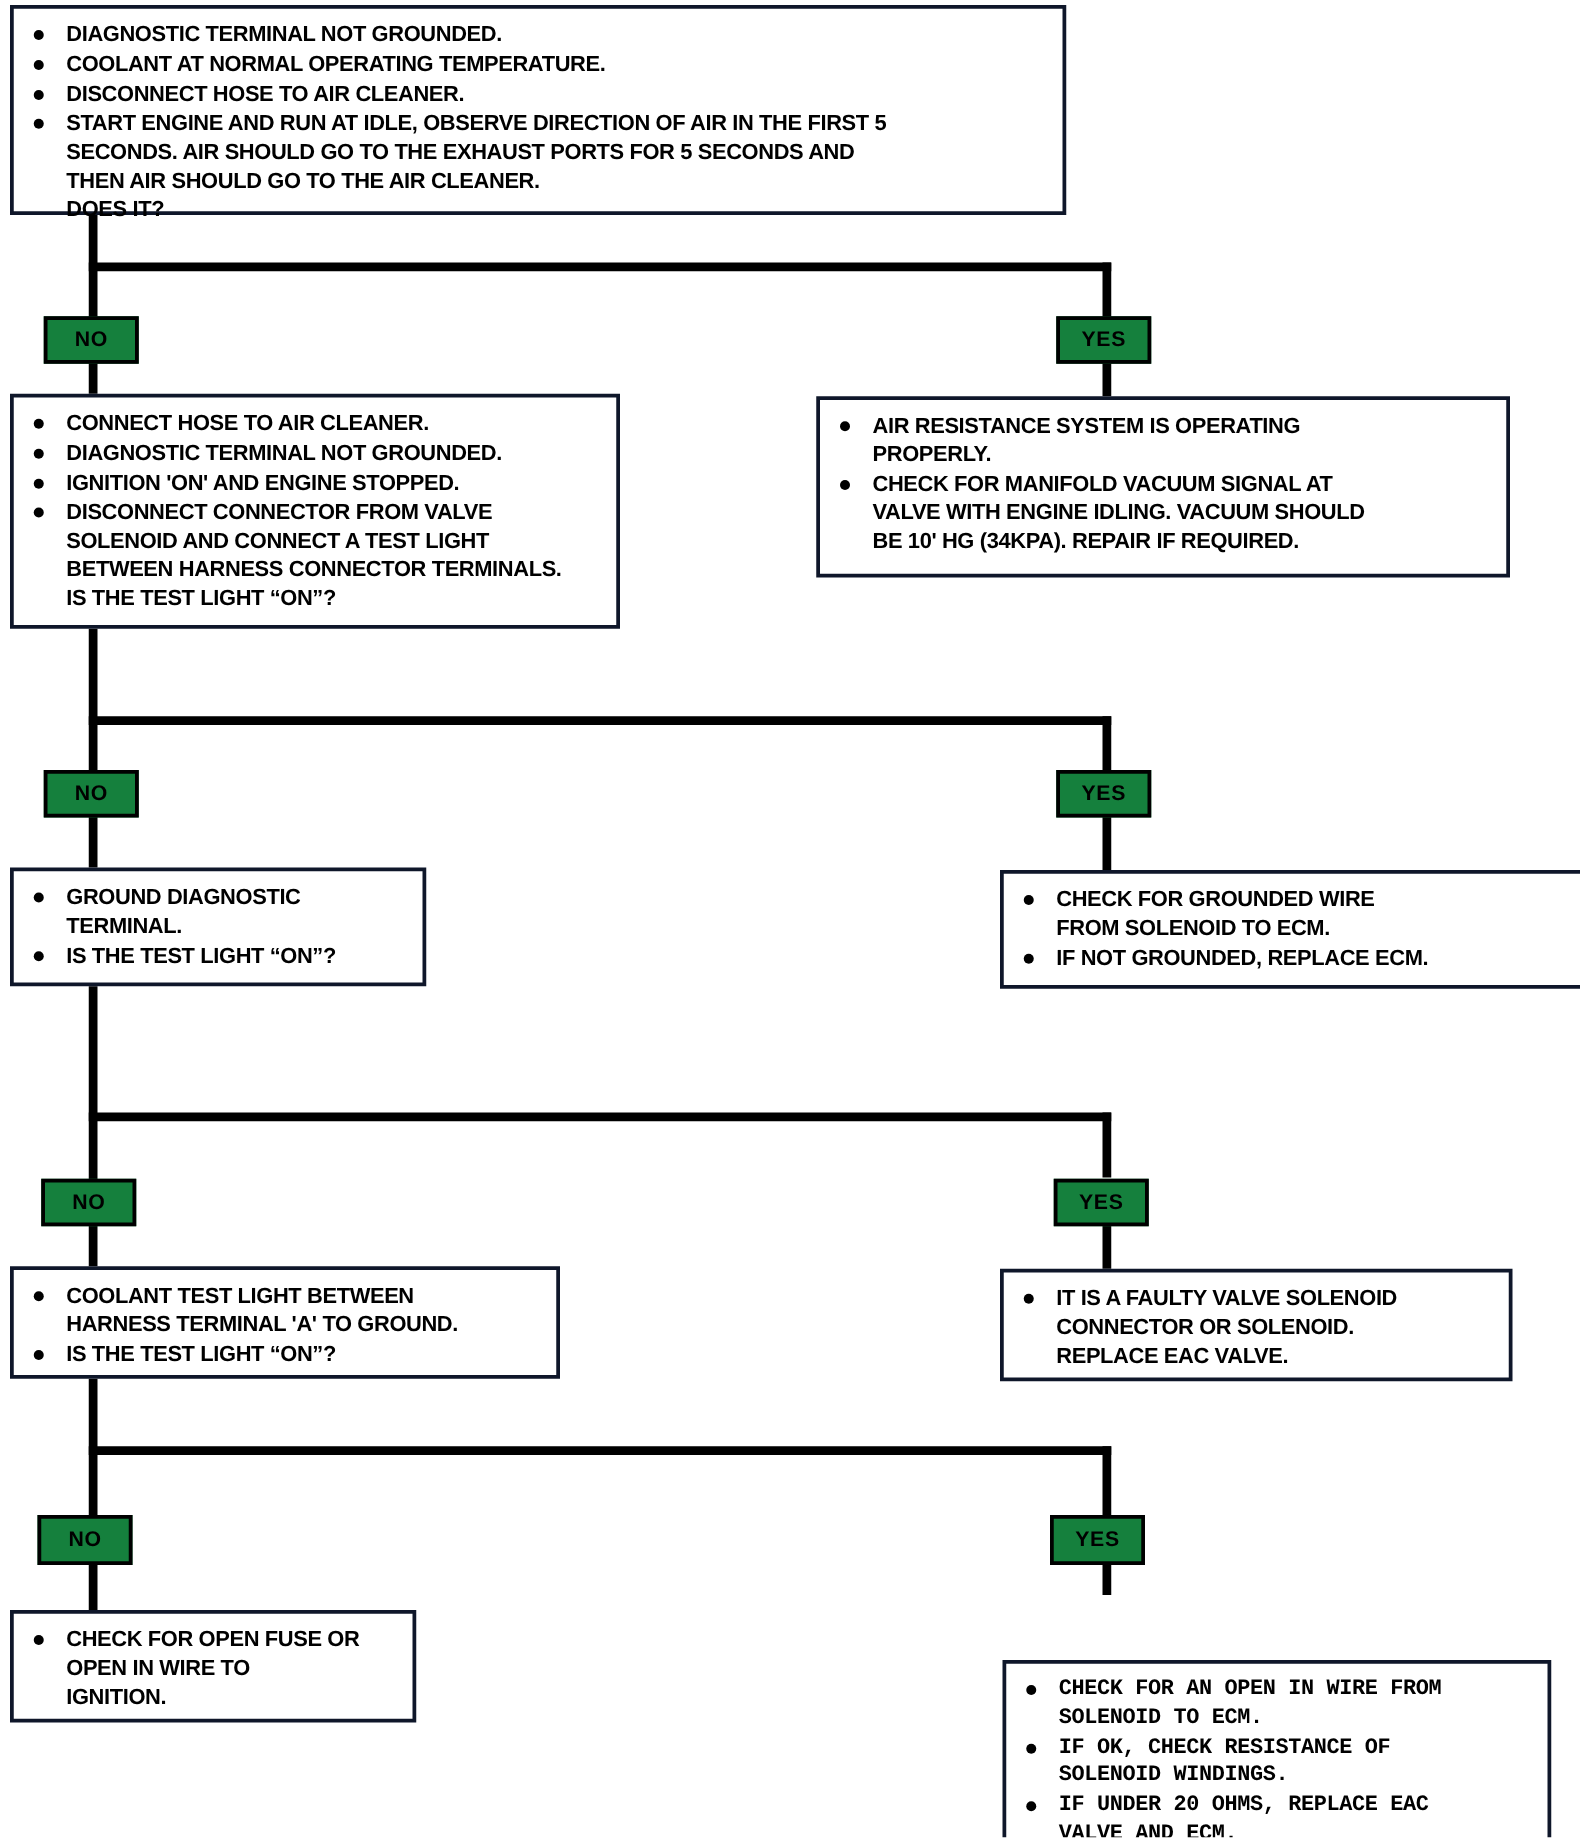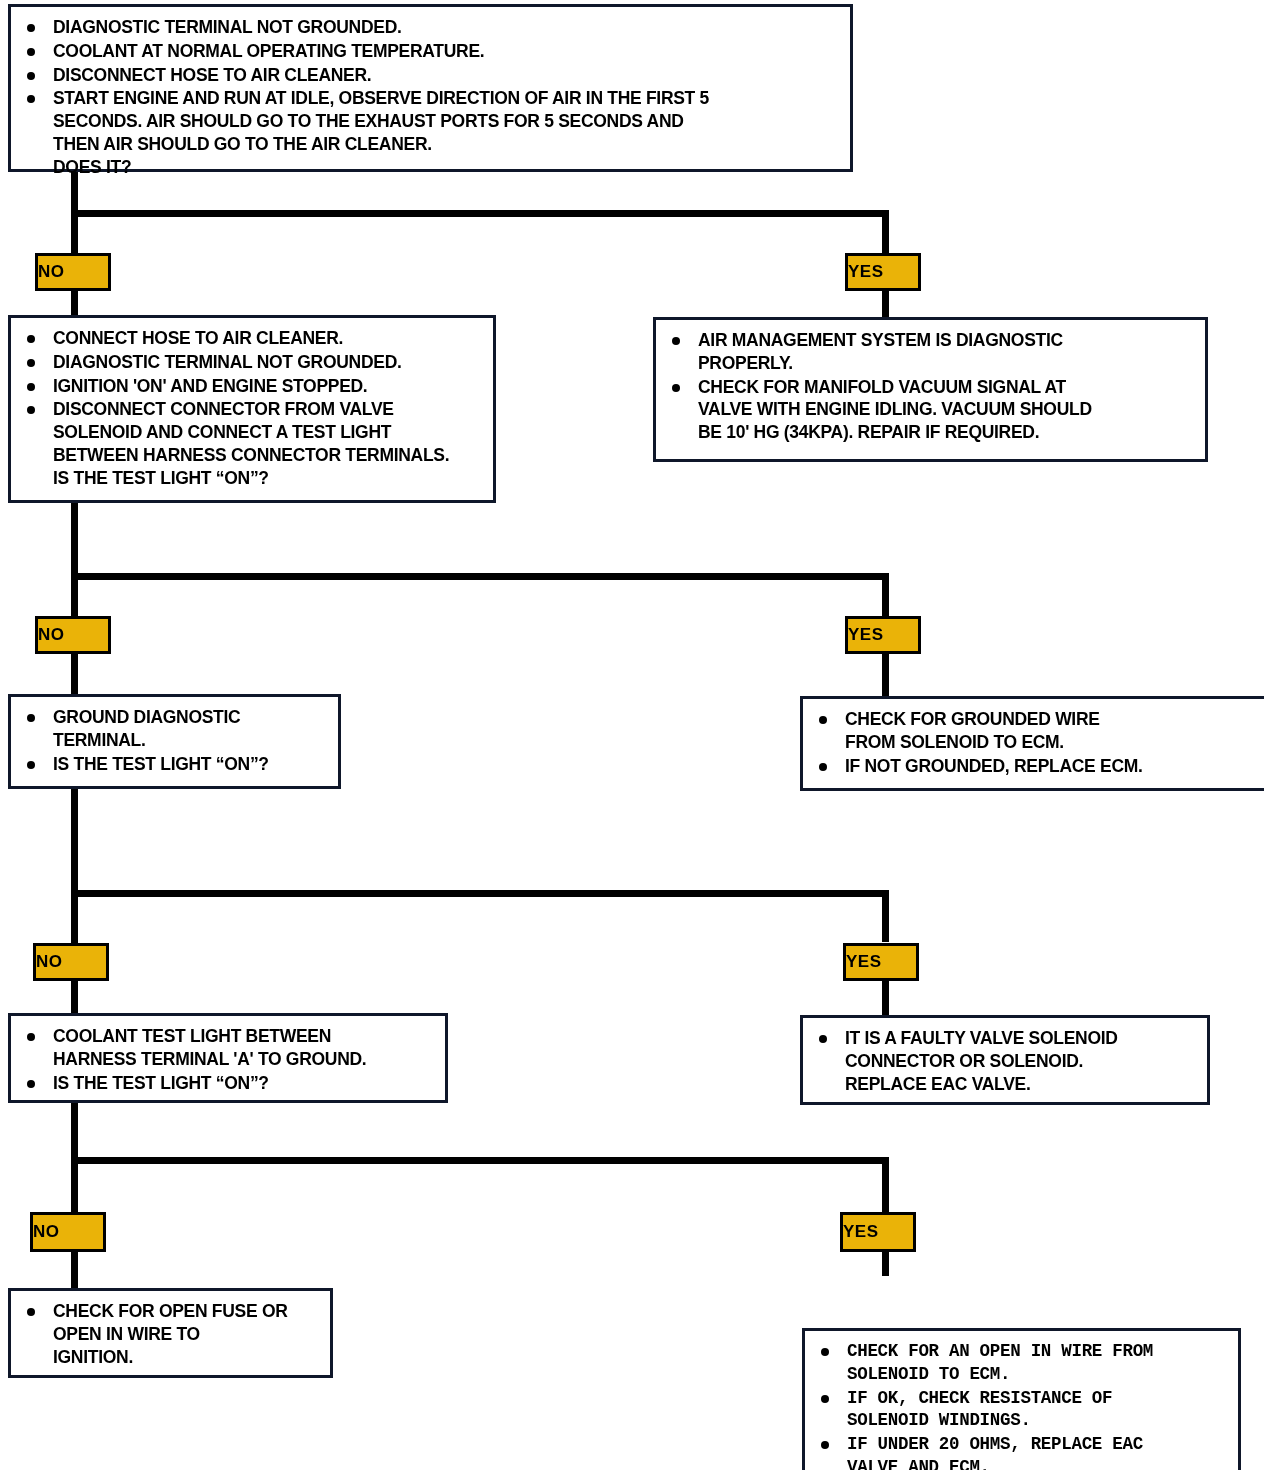--- a/index.html
+++ b/index.html
@@ -48,24 +48,24 @@
     background: #000000;
     border-radius: 50%;
   }
   .box-inner {
     padding: 9px 8px 8px 4px;
   }
   .label-box {
     position: absolute;
     box-sizing: border-box;
     border: 3px solid #000000;
-    background: #eab308;
+    background: #15803d;
     display: flex;
     align-items: center;
-    justify-content: flex-start;
+    justify-content: center;
     font-size: 17px;
     font-weight: bold;
     letter-spacing: 0.5px;
     color: #000000;
     z-index: 4;
   }
   .vline {
     position: absolute;
     background: #000000;
     width: 7px;
@@ -121,21 +121,21 @@
 SOLENOID AND CONNECT A TEST LIGHT
 BETWEEN HARNESS CONNECTOR TERMINALS.
 IS THE TEST LIGHT “ON”?</li>
       </ul>
     </div>
   </div>
 
   <div class="box" style="left:653px; top:317px; width:555px; height:145px;">
     <div class="box-inner">
       <ul>
-        <li>AIR MANAGEMENT SYSTEM IS DIAGNOSTIC
+        <li>AIR RESISTANCE SYSTEM IS OPERATING
 PROPERLY.</li>
         <li>CHECK FOR MANIFOLD VACUUM SIGNAL AT
 VALVE WITH ENGINE IDLING.  VACUUM SHOULD
 BE 10' HG (34KPA).  REPAIR IF REQUIRED.</li>
       </ul>
     </div>
   </div>
 
   <div class="vline" style="left:71px; top:500px; height:122px;"></div>
   <div class="hline" style="left:71px; top:573px; width:818px;"></div>

